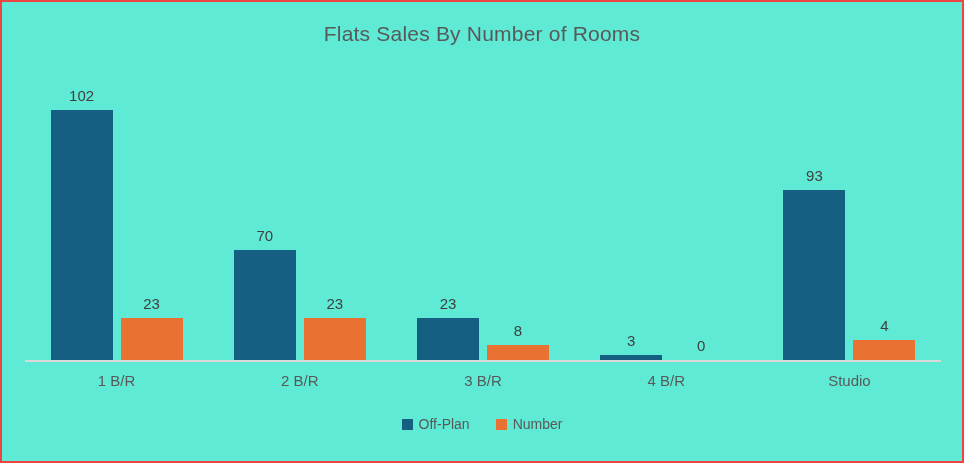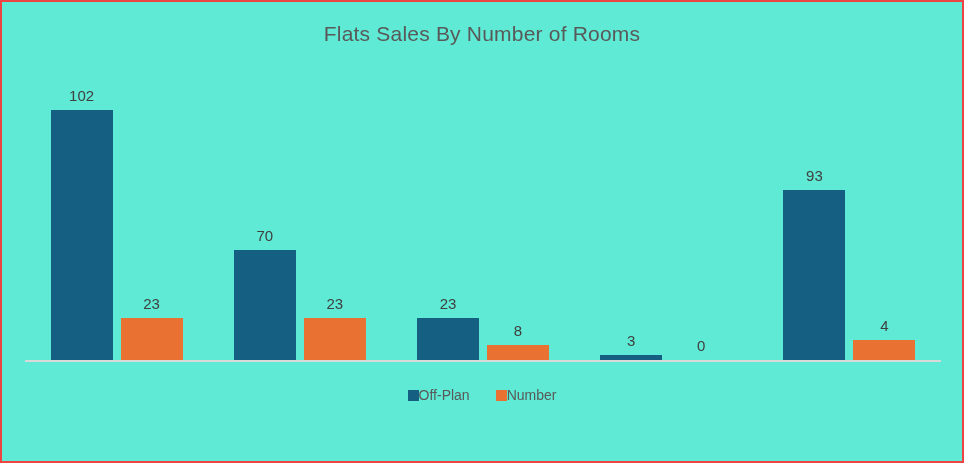--- a/index.html
+++ b/index.html
@@ -80,20 +80,21 @@
   .legend {
     margin-top: 27px;
     display: flex;
     justify-content: center;
     align-items: center;
     gap: 26px;
   }
   .legend-item {
     display: flex;
     align-items: center;
+    gap: 6px;
   }
   .legend-swatch {
     width: 11px;
     height: 11px;
     display: inline-block;
   }
   .legend-label {
     font-size: 14px;
     color: #595959;
   }
@@ -153,20 +154,27 @@
             <div class="bar-rect" style="height: 170px; background: rgb(21, 96, 130);"></div>
           </div>
           <div class="bar-wrap">
             <div class="bar-value">4</div>
             <div class="bar-rect" style="height: 20px; background: rgb(233, 113, 50);"></div>
           </div>
         </div>
       </div>
   </div>
 
+  <div class="category-row" id="category-row">
+      <div class="category-label">1 B/R</div>
+      <div class="category-label">2 B/R</div>
+      <div class="category-label">3 B/R</div>
+      <div class="category-label">4 B/R</div>
+      <div class="category-label">Studio</div>
+    </div>
 
   <div class="legend" id="legend">
       <div class="legend-item">
         <span class="legend-swatch" style="background: rgb(21, 96, 130);"></span>
         <span class="legend-label">Off-Plan</span>
       </div>
       <div class="legend-item">
         <span class="legend-swatch" style="background: rgb(233, 113, 50);"></span>
         <span class="legend-label">Number</span>
       </div>

